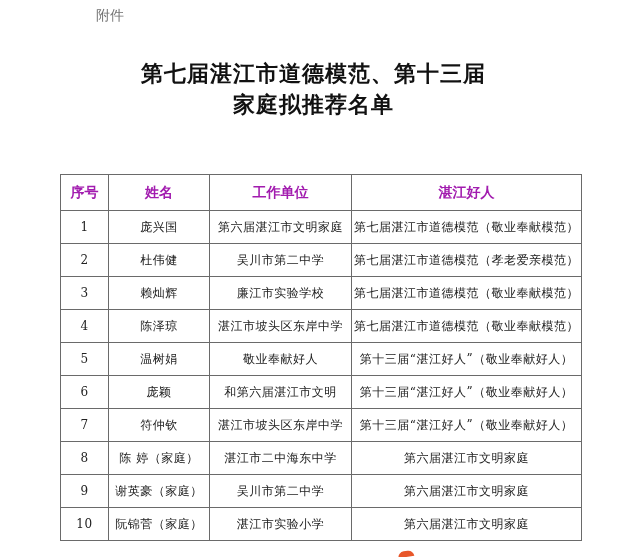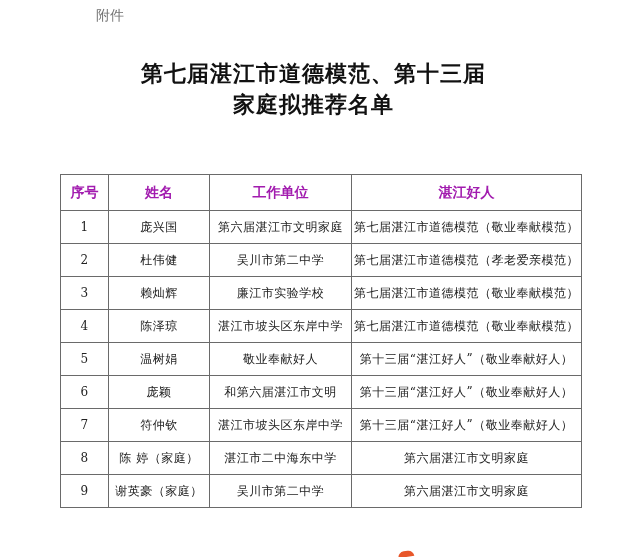--- a/index.html
+++ b/index.html
@@ -153,16 +153,22 @@
       <td>陈 婷（家庭）</td>
       <td>湛江市二中海东中学</td>
       <td>第六届湛江市文明家庭</td>
     </tr>
     <tr>
       <td>9</td>
       <td>谢英豪（家庭）</td>
       <td>吴川市第二中学</td>
       <td>第六届湛江市文明家庭</td>
     </tr>
+    <tr>
+      <td>10</td>
+      <td>阮锦菅（家庭）</td>
+      <td>湛江市实验小学</td>
+      <td>第六届湛江市文明家庭</td>
+    </tr>
   </tbody>
 </table>
 
 <div class="stamp-mark"></div>
 
 </body></html>

